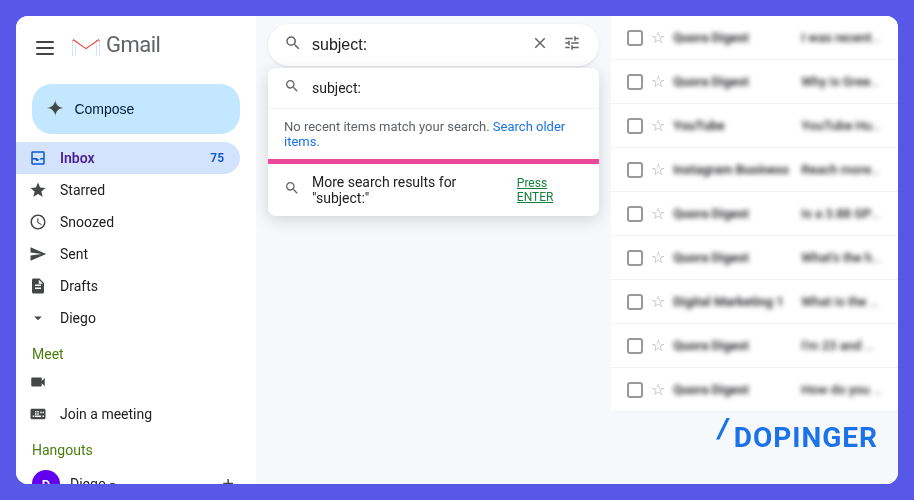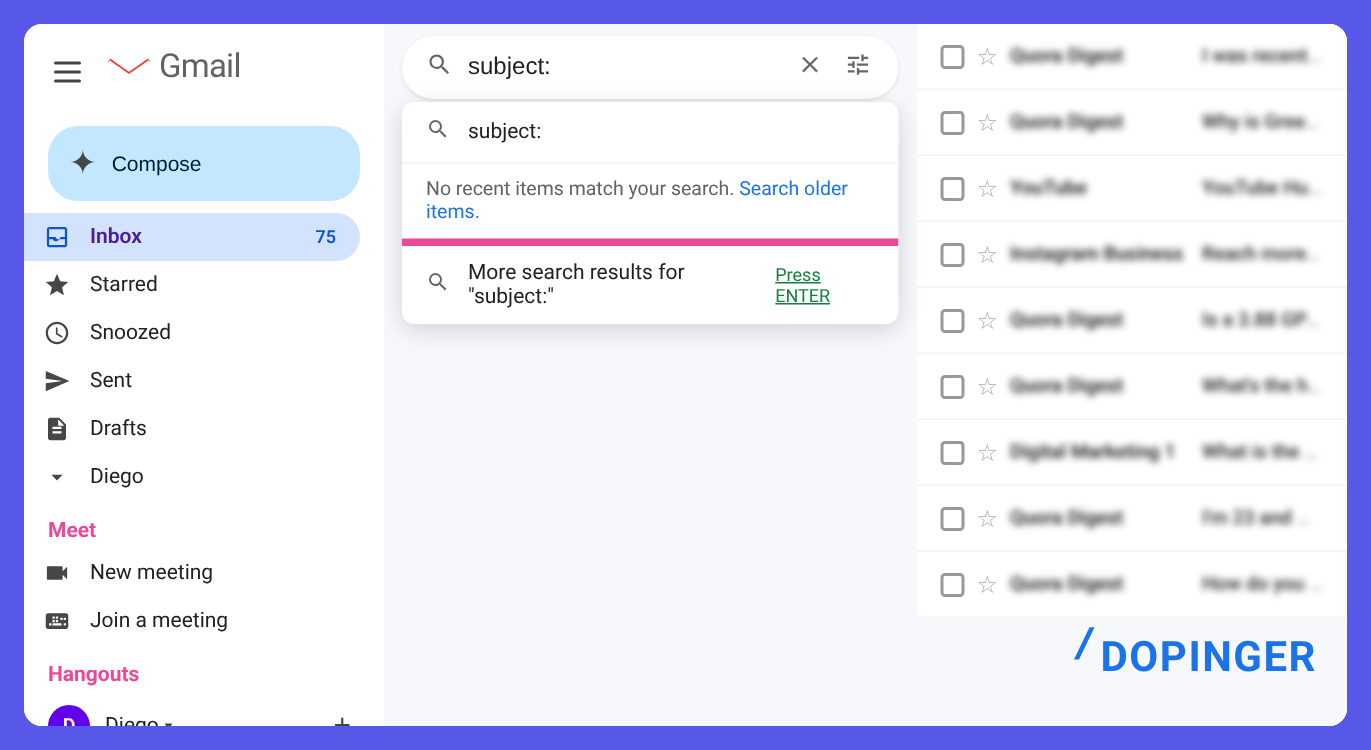--- a/index.html
+++ b/index.html
@@ -131,22 +131,22 @@
       font-size: 12px;
       font-weight: 600;
       margin-left: auto;
     }
     .nav-item.active .badge {
       color: #0b57d0;
     }
     .section-title {
       padding: 12px 16px 4px 16px;
       font-size: 14px;
-      font-weight: 700;
-      color: #ec4899;
+      font-weight: 400;
+      color: #4d7c0f;
     }
     .meet-item {
       display: flex;
       align-items: center;
       gap: 12px;
       padding: 6px 16px 6px 12px;
       border-radius: 0 20px 20px 0;
       cursor: pointer;
       font-size: 14px;
       color: #202124;
@@ -475,21 +475,20 @@
     </div>
 
     <div class="section-title">Meet</div>
 
     <div class="meet-item">
       <div class="nav-icon">
         <svg width="18" height="18" viewBox="0 0 24 24" fill="currentColor">
             <path d="M17 10.5V7c0-.55-.45-1-1-1H4c-.55 0-1 .45-1 1v10c0 .55.45 1 1 1h12c.55 0 1-.45 1-1v-3.5l4 4v-11l-4 4z"></path>
           </svg>
       </div>
-      <span class="nav-label">New meeting</span>
     </div>
 
     <div class="meet-item">
       <div class="nav-icon">
         <svg width="18" height="18" viewBox="0 0 24 24" fill="currentColor">
             <path d="M20 5H4c-1.1 0-2 .9-2 2v10c0 1.1.9 2 2 2h16c1.1 0 2-.9 2-2V7c0-1.1-.9-2-2-2zm-9 3h2v2h-2V8zm0 3h2v2h-2v-2zM8 8h2v2H8V8zm0 3h2v2H8v-2zm-1 5H5v-2h2v2zm9 0H8v-2h8v2zm1-5h-2v-2h2v2zm0-3h-2V8h2v2zm3 8h-2v-2h2v2zm0-5h-2v-2h2v2zm0-3h-2V8h2v2z"></path>
           </svg>
       </div>
       <span class="nav-label">Join a meeting</span>
     </div>

